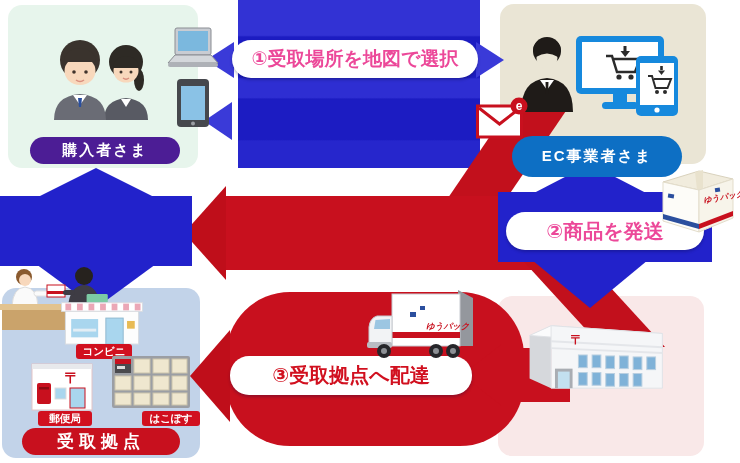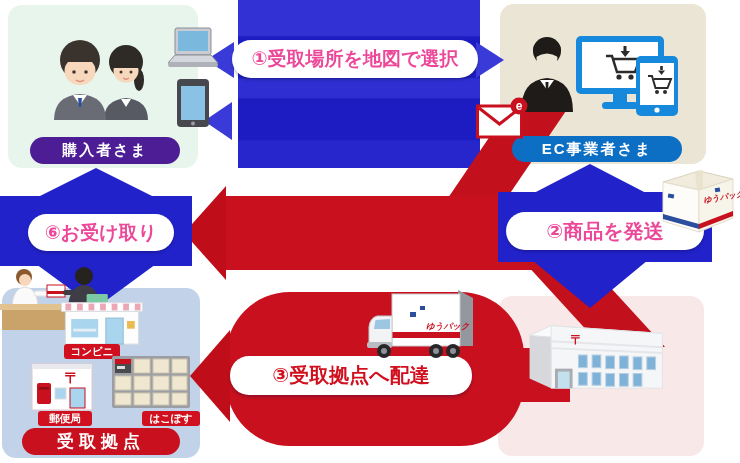--- a/index.html
+++ b/index.html
@@ -74,23 +74,20 @@
 
   <div class="flow blue-part" style="left:498px;top:192px;width:214px;height:70px;z-index:4;"></div>
   <div class="flow blue-part" style="left:532px;top:164px;width:116px;height:30px;z-index:4;
               clip-path:polygon(50% 0,100% 100%,0 100%);"></div>
   <div class="flow blue-part" style="left:532px;top:260px;width:116px;height:48px;z-index:4;
               clip-path:polygon(0 0,100% 0,50% 100%);"></div>
 
   <div class="stepbox blue" style="left:232px;top:40px;width:246px;height:38px;font-size:19px;">
     <span>①受取場所を地図で選択</span>
   </div>
-  <div class="stepbox blue" style="left:28px;top:214px;width:146px;height:37px;font-size:19px;">
-    <span>⑥お受け取り</span>
-  </div>
   <div class="stepbox red" style="left:230px;top:356px;width:242px;height:39px;font-size:20px;">
     <span>③受取拠点へ配達</span>
   </div>
   <div class="stepbox blue" style="left:506px;top:212px;width:198px;height:38px;font-size:20px;">
     <span>②商品を発送</span>
   </div>
 
   <div class="icon" style="left:42px;top:38px;width:115px;height:82px;">
     <svg viewBox="0 0 115 82">
       <circle cx="84" cy="24" r="17" fill="#2e2a25"></circle>
@@ -160,21 +157,21 @@
       <rect x="0" y="0" width="42" height="60" rx="5" fill="#1689dd"></rect>
       <rect x="4" y="7" width="34" height="42" fill="#fff"></rect>
       <rect x="24.2" y="10" width="2.6" height="4" fill="#2b2b2b"></rect>
       <polygon points="22,14.5 29,14.5 25.5,19" fill="#2b2b2b"></polygon>
       <path d="M12,20 h4 l3.5,12 h12 l3.5,-9 h-17" fill="none" stroke="#2b2b2b" stroke-width="2"></path>
       <circle cx="21" cy="36" r="2" fill="#2b2b2b"></circle>
         <circle cx="29" cy="36" r="2" fill="#2b2b2b"></circle>
       <circle cx="21" cy="54" r="2.6" fill="#fff"></circle>
     </svg>
   </div>
-  <div class="pill" style="left:512px;top:136px;width:170px;height:26px;background:#0d6fc4;font-size:15px;letter-spacing:2px;z-index:6;">
+  <div class="pill" style="left:512px;top:136px;width:170px;height:41px;background:#0d6fc4;font-size:15px;letter-spacing:2px;z-index:6;">
     <span>EC事業者さま</span>
   </div>
   <div class="icon" style="left:476px;top:97px;width:52px;height:46px;">
     <svg viewBox="0 0 52 46">
       <rect x="1.5" y="9" width="44" height="31" fill="#fff" stroke="#c8101e" stroke-width="3"></rect>
       <polyline points="3,11 23.5,27 44,11" fill="none" stroke="#c8101e" stroke-width="3"></polyline>
       <circle cx="43" cy="9" r="8.5" fill="#c8101e"></circle>
       <text x="43" y="13" text-anchor="middle" font-size="12" font-weight="bold" fill="#fff">e</text>
     </svg>
   </div>
@@ -239,21 +236,21 @@
       <rect x="54" y="10" width="6" height="7" fill="#eba7b6"></rect>
         <rect x="66" y="10" width="6" height="7" fill="#eba7b6"></rect>
       <rect x="78" y="10" width="6" height="7" fill="#eba7b6"></rect>
       <rect x="6" y="18" width="76" height="34" fill="#fdfdfd" stroke="#d8dbe0"></rect>
       <rect x="12" y="26" width="28" height="19" fill="#a9d6ee"></rect>
       <rect x="14" y="36" width="24" height="3" fill="#e3eef5"></rect>
       <rect x="48" y="25" width="18" height="27" fill="#a9d6ee" stroke="#8fb8cf"></rect>
       <rect x="70" y="28" width="8" height="8" fill="#e8bb55"></rect>
     </svg>
   </div>
-  <div class="facility-tag" style="left:64px;top:344px;width:50px;">
+  <div class="facility-tag" style="left:76px;top:344px;width:50px;">
     <span>コンビニ</span>
   </div>
   <div class="icon" style="left:30px;top:356px;width:64px;height:56px;">
     <svg viewBox="0 0 64 56">
       <rect x="2" y="8" width="60" height="46" fill="#fff" stroke="#e3c4c6"></rect>
       <rect x="2" y="8" width="60" height="5" fill="#e8e9ec"></rect>
       <text x="42" y="27" text-anchor="middle" font-size="15" font-weight="bold" fill="#c8101e">〒</text>
       <rect x="7" y="27" width="14" height="21" rx="2" fill="#c8101e"></rect>
       <rect x="9" y="31" width="10" height="2.5" fill="#8e0a12"></rect>
       <rect x="40" y="32" width="15" height="20" fill="#a9d6ee" stroke="#c8101e"></rect>

